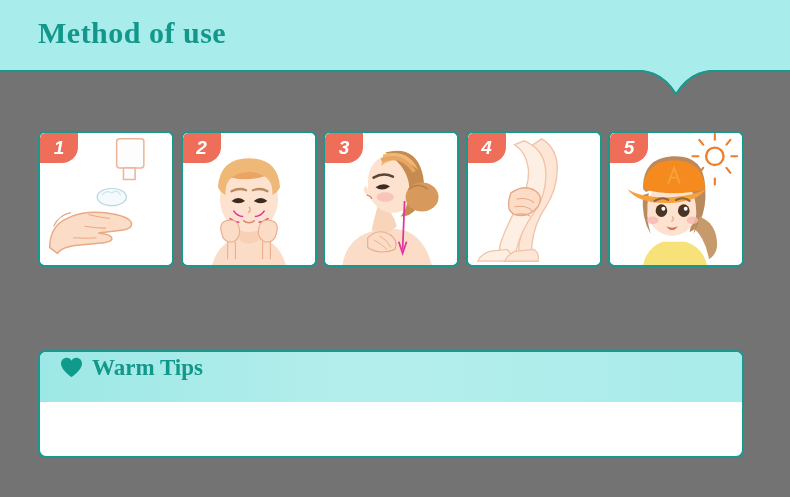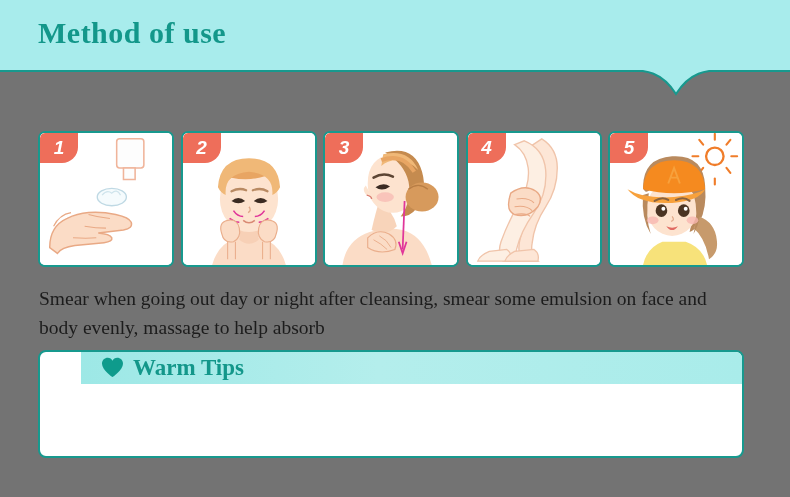--- a/index.html
+++ b/index.html
@@ -119,23 +119,22 @@
     width: 706px;
     height: 108px;
     border: 2px solid #17998e;
     border-radius: 8px;
     background: #ffffff;
     box-sizing: border-box;
     overflow: hidden;
   }
   .tips-header {
     position: relative;
-    height: 32px;
+    height: 50px;
     background: linear-gradient(to right, #9de8e6 0%, #b4eeec 45%, #a9ecea 100%);
-    margin-left: 41px;
   }
   .tips-header-inner {
     position: absolute;
     left: 20px;
     top: 4px;
     display: flex;
     align-items: center;
     gap: 9px;
   }
   .heart-icon {
@@ -339,21 +338,20 @@
           <ellipse cx="85" cy="90" rx="6" ry="4" fill="#f7b6b0" opacity="0.8"></ellipse>
 
           <path d="M64 86 q3 4 -1 5" fill="none" stroke="#e0a98a" stroke-width="1.3"></path>
           <path d="M58 96 q6 8 12 0 q-6 3 -12 0 z" fill="#e06a62"></path>
         </svg>
       </div>
     </div>
 
   </div>
 
-  <div class="instruction">Smear when going out day or night after cleansing, smear some emulsion on face and body evenly, massage to help absorb</div>
 
   <div class="tips-box">
     <div class="tips-header">
       <div class="tips-header-inner">
         <svg class="heart-icon" viewBox="0 0 24 22" xmlns="http://www.w3.org/2000/svg">
           <path d="M12 21 C12 21 1 13.5 1 7 C1 3.2 3.8 0.8 7 0.8 C9.3 0.8 11.1 2.1 12 3.9 C12.9 2.1 14.7 0.8 17 0.8 C20.2 0.8 23 3.2 23 7 C23 13.5 12 21 12 21 Z" fill="#0e9b8c"></path>
         </svg>
         <span class="tips-title">Warm Tips</span>
       </div>
     </div>

